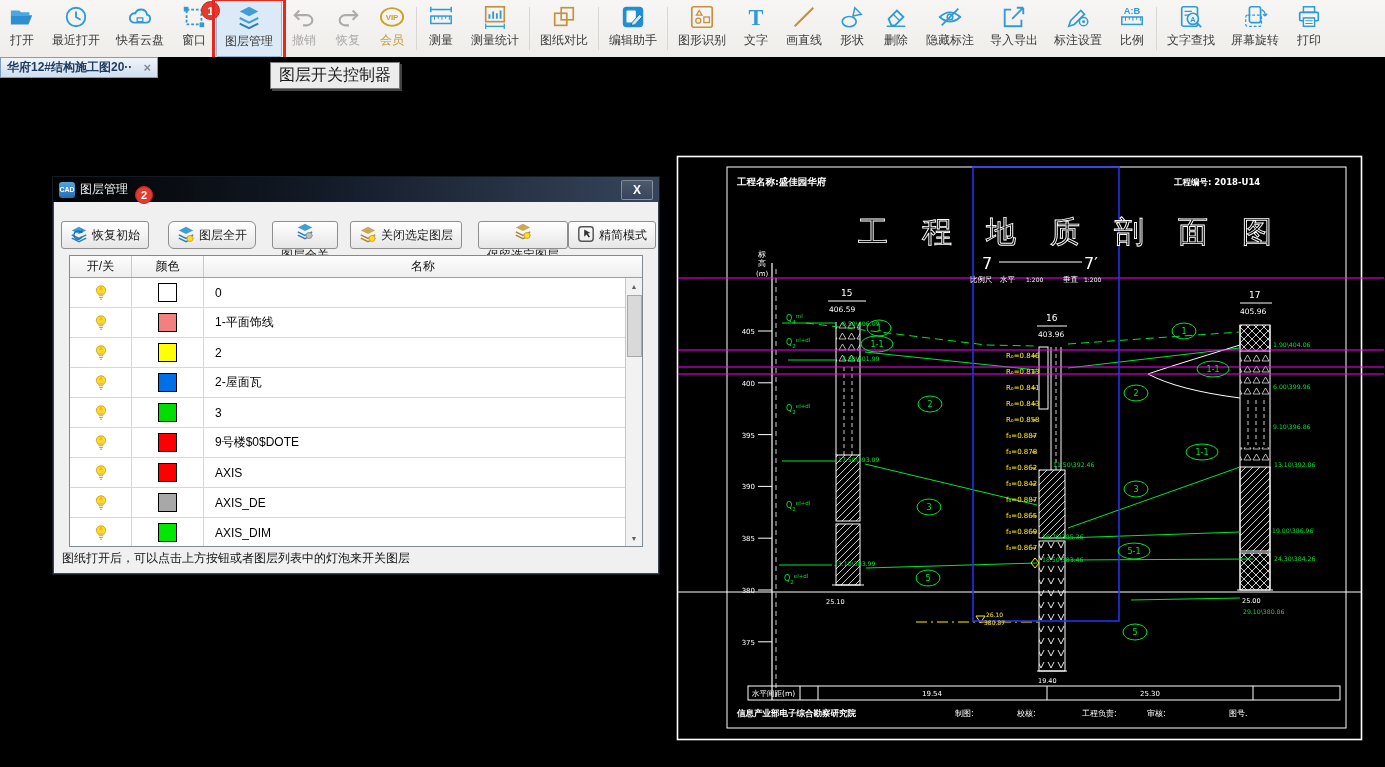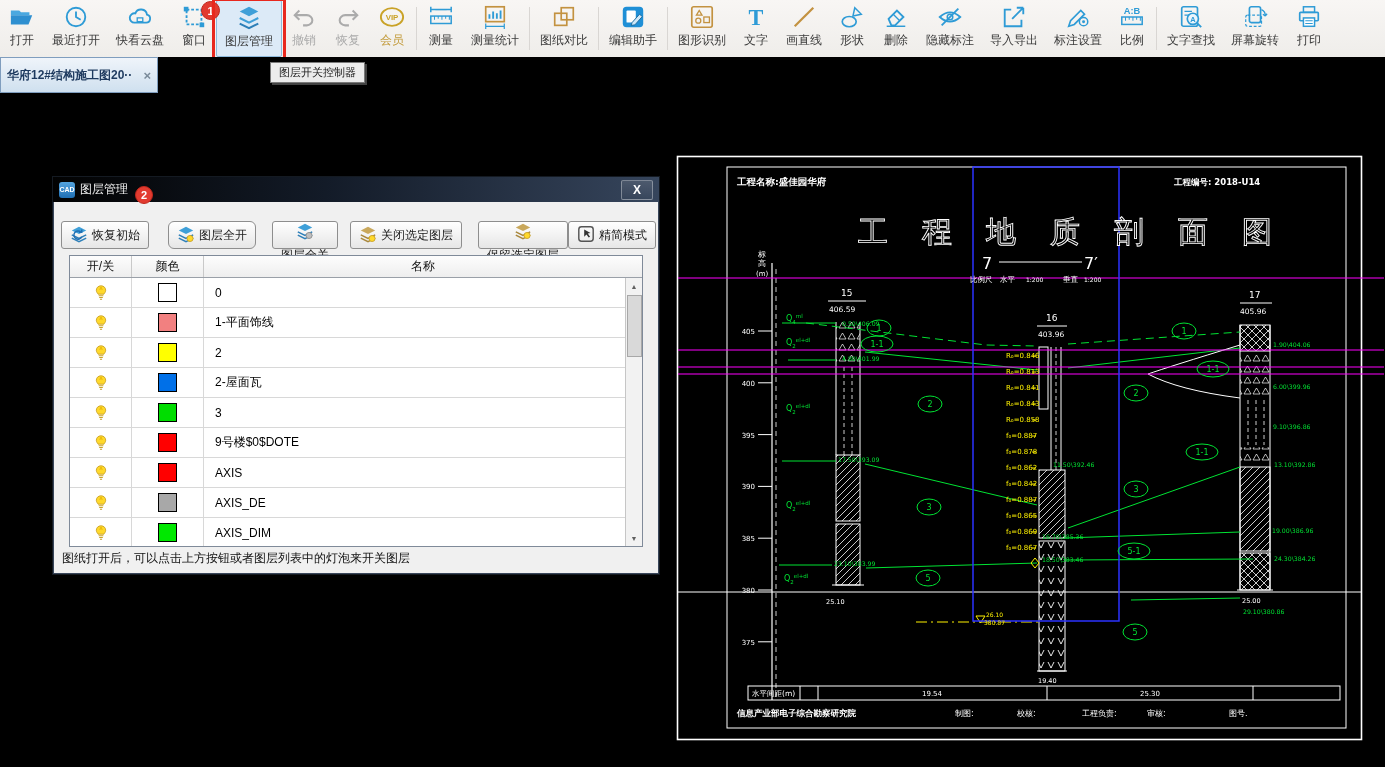--- a/index.html
+++ b/index.html
@@ -20,28 +20,28 @@
   .titem.highlighted{background:#DCEAF7;border:1px solid #8FBADC;border-radius:2px;}
   .tsep{width:1px;background:#D9D6D3;margin:7px 2px;}
   .nbadge{position:absolute;top:1px;left:29px;width:17px;height:17px;border-radius:50%;
     background:#E23B30;border:1px solid #C0271C;color:#fff;font-size:11px;font-weight:bold;
     display:flex;align-items:center;justify-content:center;z-index:5;}
   .red-annotation{position:absolute;left:-5px;top:-3px;right:-5px;bottom:-5px;
     border:3px solid #E8281E;pointer-events:none;z-index:6;}
 
   
   .tabbar{position:absolute;top:57px;left:0;width:1385px;height:28px;background:#000;}
-  .tab{position:absolute;left:0;top:0;width:158px;height:36px;box-sizing:border-box;
+  .tab{position:absolute;left:0;top:0;width:158px;height:21px;box-sizing:border-box;
     background:linear-gradient(#EFF4FA,#CFE0EF);border:1px solid #7F9DBE;
     display:flex;align-items:center;padding:0 6px;}
   .tab-label{font-size:12px;font-weight:bold;color:#1E3A5F;flex:1;white-space:nowrap;overflow:hidden;}
   .tab-close{color:#7A8A99;font-size:13px;font-weight:bold;margin-left:4px;}
 
   .tooltip{position:absolute;left:270px;top:62px;background:#ECECEC;border:1px solid #7A7A7A;
-    padding:2px 8px;font-size:11px;color:#1A1A1A;white-space:nowrap;
+    padding:2px 8px;font-size:16px;color:#1A1A1A;white-space:nowrap;
     box-shadow:2px 2px 0 rgba(120,120,120,.55);z-index:30;}
 
   
   .dialog{position:absolute;left:52px;top:176px;width:608px;height:399px;background:#F0F0F0;
     border:1px solid #141A22;box-shadow:0 0 0 1px #39465A inset;z-index:20;box-sizing:border-box;}
   .dlg-titlebar{height:25px;background:linear-gradient(90deg,#020202,#131B28 45%,#36455C);
     display:flex;align-items:center;padding:0 6px;gap:5px;}
   .dlg-icon{width:16px;height:16px;border-radius:3px;background:linear-gradient(#54A4DE,#1F6FB4);
     color:#fff;font-size:7px;font-weight:bold;display:flex;align-items:center;justify-content:center;flex:none;}
   .dlg-title{color:#F2F2F2;font-size:12px;}

